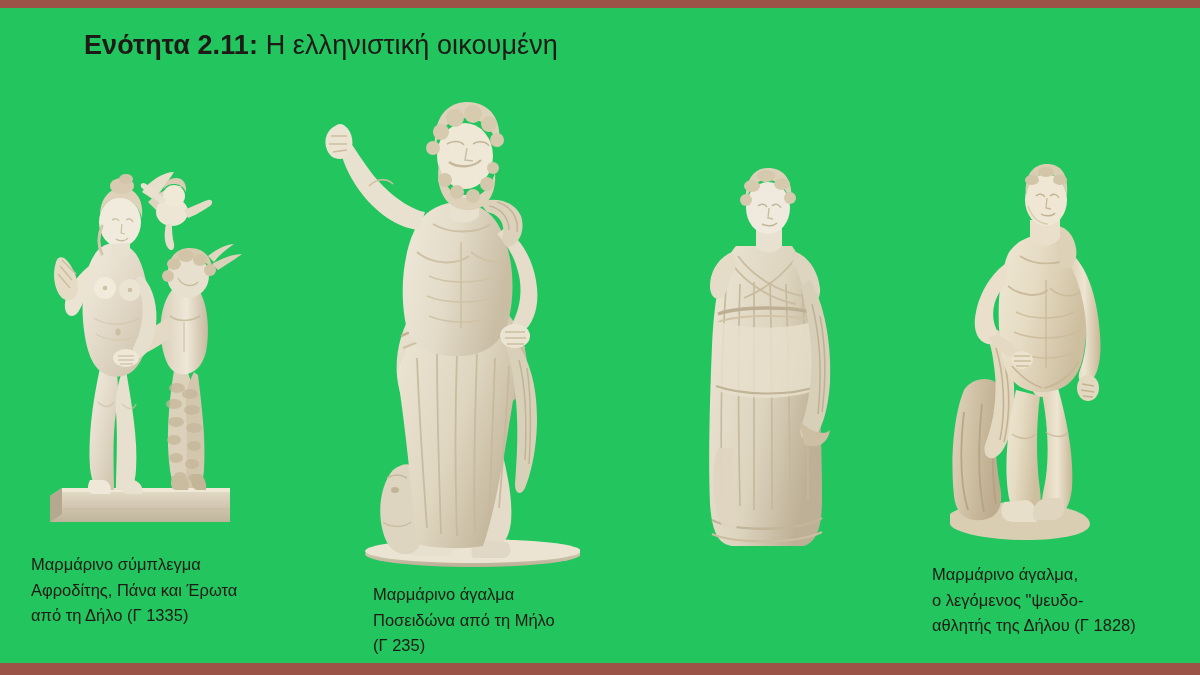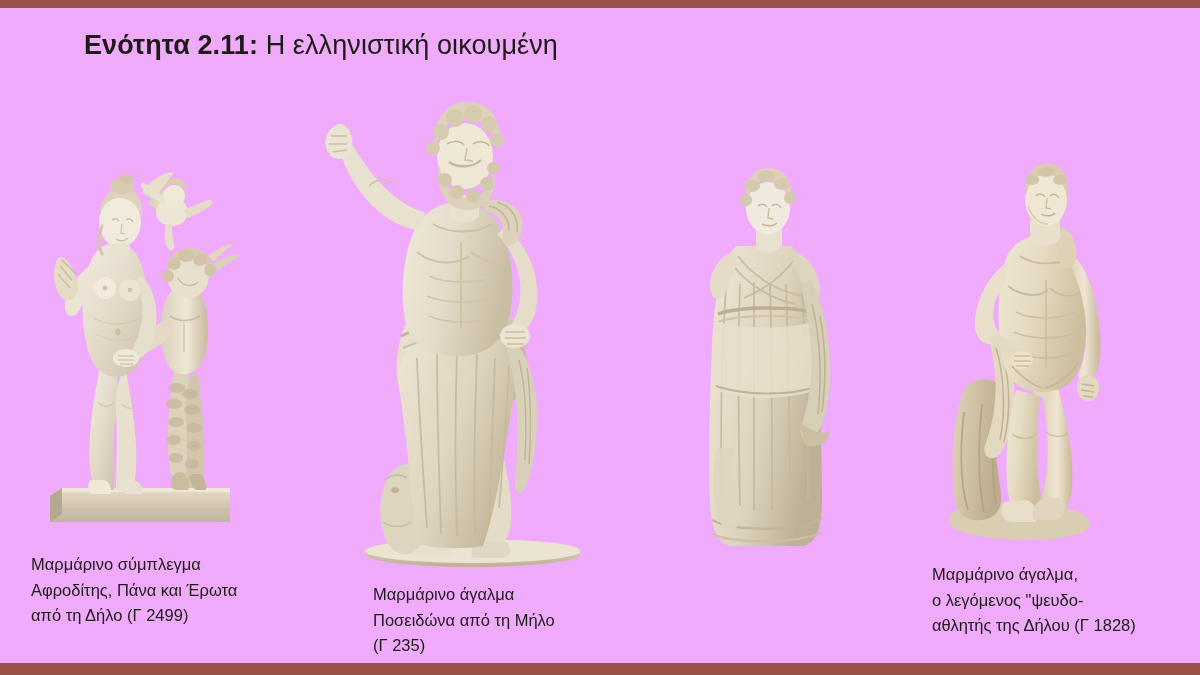--- a/index.html
+++ b/index.html
@@ -56,21 +56,21 @@
 
   
   #figure-1 { left: 22px;  top: 140px; width: 252px; height: 400px; }
   #figure-2 { left: 283px; top: 92px;  width: 297px; height: 478px; }
   #figure-3 { left: 692px; top: 160px; width: 155px; height: 392px; }
   #figure-4 { left: 942px; top: 162px; width: 186px; height: 390px; }
 </style>
 </head>
 <body>
 
-<div id="slide" style="background: #f0abfc;">
+<div id="slide" style="background: #22c55e;">
 
   <div class="edge-bar top" style="background: rgb(155, 82, 71);"></div>
   <div class="edge-bar bottom" style="background: rgb(155, 82, 71);"></div>
 
   <div id="title" style="color: rgb(29, 26, 23);">
     <span class="bold">Ενότητα 2.11:</span><span class="rest"> Η ελληνιστική οικουμένη</span>
   </div>
 
   <div class="figure" id="figure-1">
     <svg viewBox="0 0 252 400" xmlns="http://www.w3.org/2000/svg" aria-hidden="true">
@@ -544,21 +544,21 @@
         <path d="M105,36 L104,46 L109,47" stroke="#c9b998" stroke-width="1.3" fill="none"></path>
         <path d="M99,52 C104,55 111,54 113,51" stroke="#c2b291" stroke-width="1.4" fill="none"></path>
 
         <path d="M86,44 C90,56 98,62 106,62" stroke="#cfc0a0" stroke-width="1.4" fill="none" opacity="0.7"></path>
       </g>
     </svg>
   </div>
 
   <div class="caption" id="caption-1" style="color: rgb(29, 26, 23);">Μαρμάρινο σύμπλεγμα
 Αφροδίτης, Πάνα και Έρωτα
-από τη Δήλο (Γ 2499)</div>
+από τη Δήλο (Γ 1335)</div>
   <div class="caption" id="caption-2" style="color: rgb(29, 26, 23);">Μαρμάρινο άγαλμα
 Ποσειδώνα από τη Μήλο
 (Γ 235)</div>
   <div class="caption" id="caption-4" style="color: rgb(29, 26, 23);">Μαρμάρινο άγαλμα,
 ο λεγόμενος "ψευδο-
 αθλητής της Δήλου  (Γ 1828)</div>
 
 </div>
 
 </body></html>

